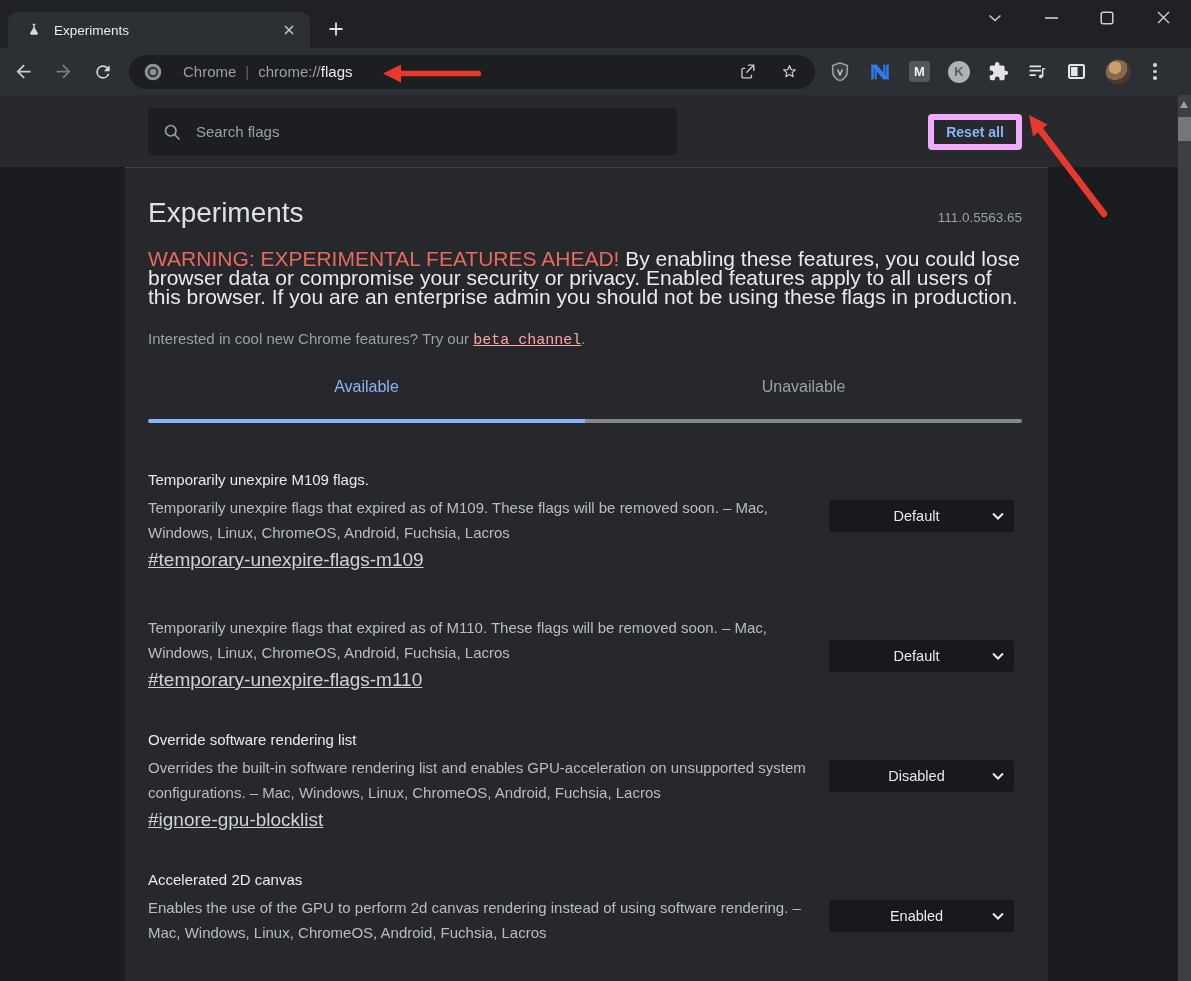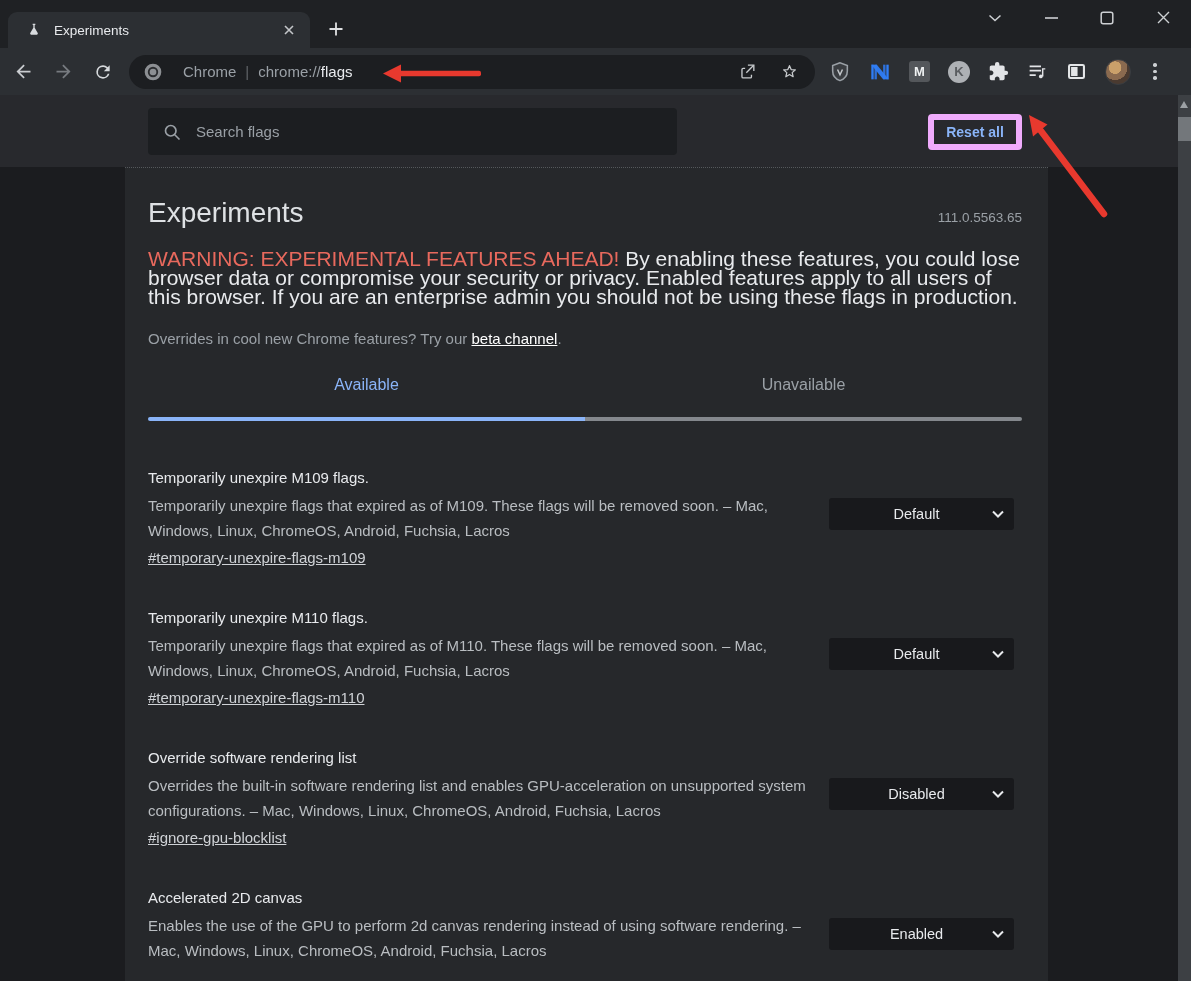--- a/index.html
+++ b/index.html
@@ -60,36 +60,36 @@
   .page-area{ position:absolute; left:0; top:167px; width:1191px; height:814px; background:#1b1c1f; }
   .content-col{ position:absolute; left:125px; top:0; width:923px; height:814px; background:#26282b;
                 border-top:1px dotted #55585c; }
   .content-inner{ padding:0 26px 0 23px; position:relative; }
   .titlerow{ display:flex; align-items:baseline; justify-content:space-between; margin-top:29px; }
   h1.page-title{ font-size:28px; font-weight:400; color:#dee1e4; line-height:32px; }
   .version{ font-size:13.5px; color:#9aa0a6; }
   .warning{ margin-top:20px; font-size:21px; line-height:19px; color:#e8eaed; }
   .warn-red{ color:#e8695d; }
   .promo{ margin-top:21px; font-size:15px; line-height:24px; color:#9aa0a6; }
-  .promo a{ color:#ffffff; text-decoration:underline; cursor:pointer; }
+  .promo a{ color:#fca5a5; text-decoration:underline; cursor:pointer;font-family:Liberation Mono, monospace; }
 
   .tabs{ display:flex; margin-top:24px; }
   .tabcell{ width:50%; text-align:center; font-size:16px; color:#9aa0a6; line-height:20px;
             padding-bottom:22px; cursor:pointer; }
   .tabcell.active{ color:#8ab4f8; }
   .tab-underline{ display:flex; height:4px; }
   .u-blue{ width:50%; background:#8ab4f8; border-radius:2px 0 0 2px; }
   .u-gray{ width:50%; background:#84888d; border-radius:0 2px 2px 0; }
 
   .flags{ padding-top:47px; }
   .flag{ display:flex; justify-content:space-between; margin-bottom:38px; }
   .flag-text{ max-width:662px; }
   .flag-title{ font-size:15px; font-weight:normal; color:#e8eaed; line-height:20px; }
   .flag-desc{ margin-top:6px; font-size:15px; color:#b9bdc1; line-height:24.5px; }
-  .flag-link{ display:inline-block; margin-top:3px; font-size:15px; color:#cfd2d6;
+  .flag-link{ display:inline-block; margin-top:3px; font-size:19px; color:#cfd2d6;
               text-decoration:underline; line-height:24px; cursor:pointer; }
   .flag-ctrl{ width:193px; padding-top:30px; flex:none; }
   .select{ width:185px; height:32px; background:#18191c; border-radius:3px; position:relative;
            display:flex; align-items:center; justify-content:center; cursor:pointer; }
   .select span{ font-size:14.5px; color:#e8eaed; margin-right:10px; }
   .select svg{ position:absolute; right:10px; top:12px; }
 
   
   .scrollbar{ position:absolute; right:0; top:95px; width:13px; height:886px; background:#3d4044; }
   .scroll-up{ position:absolute; top:6px; left:2px; width:0; height:0;
@@ -243,21 +243,21 @@
   </div>
 
   <div class="page-area">
     <div class="content-col">
       <div class="content-inner">
         <div class="titlerow">
           <h1 class="page-title">Experiments</h1>
           <span class="version">111.0.5563.65</span>
         </div>
         <p class="warning"><span class="warn-red">WARNING: EXPERIMENTAL FEATURES AHEAD!</span><span> By enabling these features, you could lose browser data or compromise your security or privacy. Enabled features apply to all users of this browser. If you are an enterprise admin you should not be using these flags in production.</span></p>
-        <p class="promo"><span>Overrides in cool new Chrome features? Try our </span><a>beta channel</a><span>.</span></p>
+        <p class="promo"><span>Interested in cool new Chrome features? Try our </span><a>beta channel</a><span>.</span></p>
 
         <div class="tabs">
           <div class="tabcell active">Available</div>
           <div class="tabcell">Unavailable</div>
         </div>
         <div class="tab-underline">
           <div class="u-blue"></div>
           <div class="u-gray"></div>
         </div>
 
@@ -274,21 +274,20 @@
                 <span>Default</span>
                 <svg width="12" height="8" viewBox="0 0 12 8">
                     <path d="M1 1.5 6 6.5 11 1.5" stroke="#e8eaed" stroke-width="2" fill="none"></path>
                   </svg>
               </div>
             </div>
           </div>
 
           <div class="flag">
             <div class="flag-text">
-              <div class="flag-title">Temporarily unexpire M110 flags.</div>
               <div class="flag-desc">Temporarily unexpire flags that expired as of M110. These flags will be removed soon. – Mac, Windows, Linux, ChromeOS, Android, Fuchsia, Lacros</div>
               <a class="flag-link">#temporary-unexpire-flags-m110</a>
             </div>
             <div class="flag-ctrl">
               <div class="select">
                 <span>Default</span>
                 <svg width="12" height="8" viewBox="0 0 12 8">
                     <path d="M1 1.5 6 6.5 11 1.5" stroke="#e8eaed" stroke-width="2" fill="none"></path>
                   </svg>
               </div>

